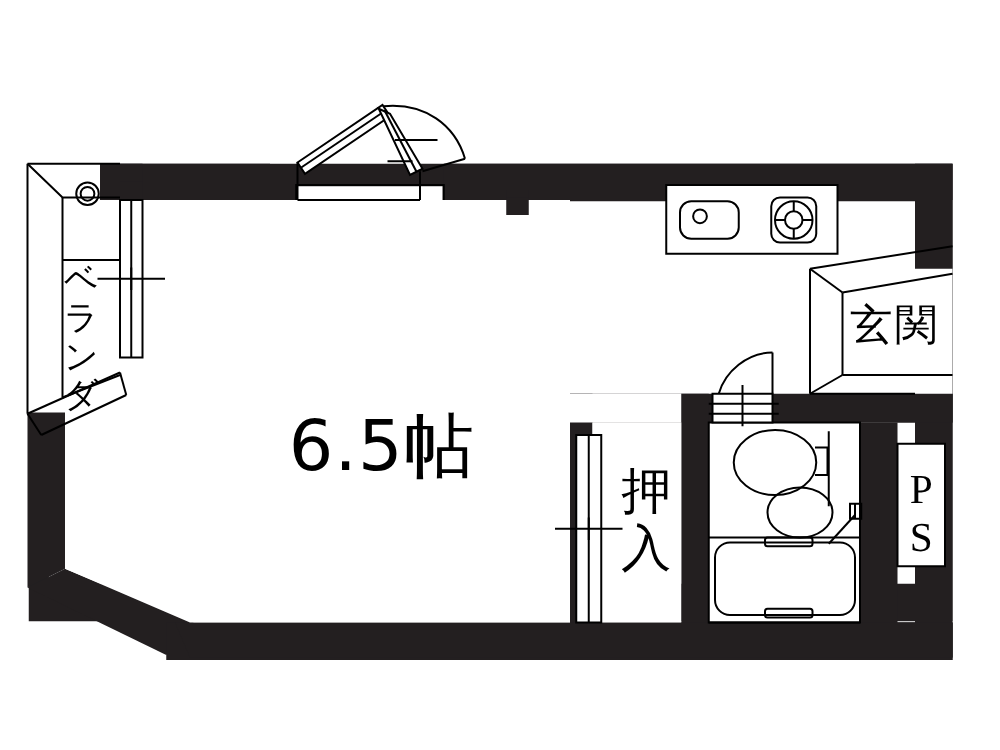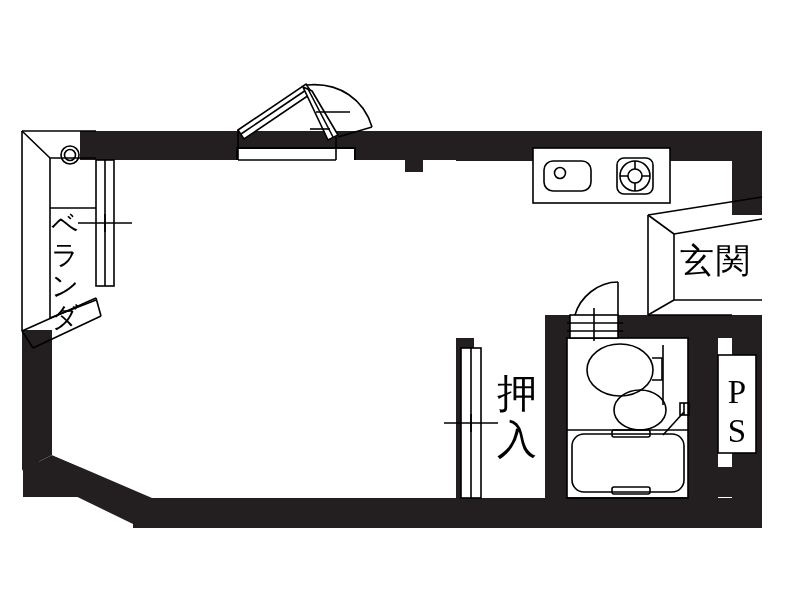--- a/index.html
+++ b/index.html
@@ -228,20 +228,23 @@
       <path class="thin" d="M 567,498 L 688,498"></path>
     </g>
 
     <g>
       <rect class="white-fill" x="718" y="355" width="38" height="98"></rect>
     </g>
 
   </svg>
 
 
+  <div style="position:absolute;left:208px;top:330px;width:195px;text-align:center;
+              font-size:56px;line-height:1;color:#000;
+              font-family:'DejaVu Sans','Liberation Sans',sans-serif;letter-spacing:1px;">6.5帖</div>
 
   <div style="position:absolute;left:48px;top:208px;width:34px;text-align:center;
               color:#000;font-size:27px;line-height:31px;
               font-family:'DejaVu Sans','Liberation Sans',sans-serif;">
     <div>ベ</div>
     <div>ラ</div>
     <div>ン</div>
     <div>ダ</div>
   </div>
 

